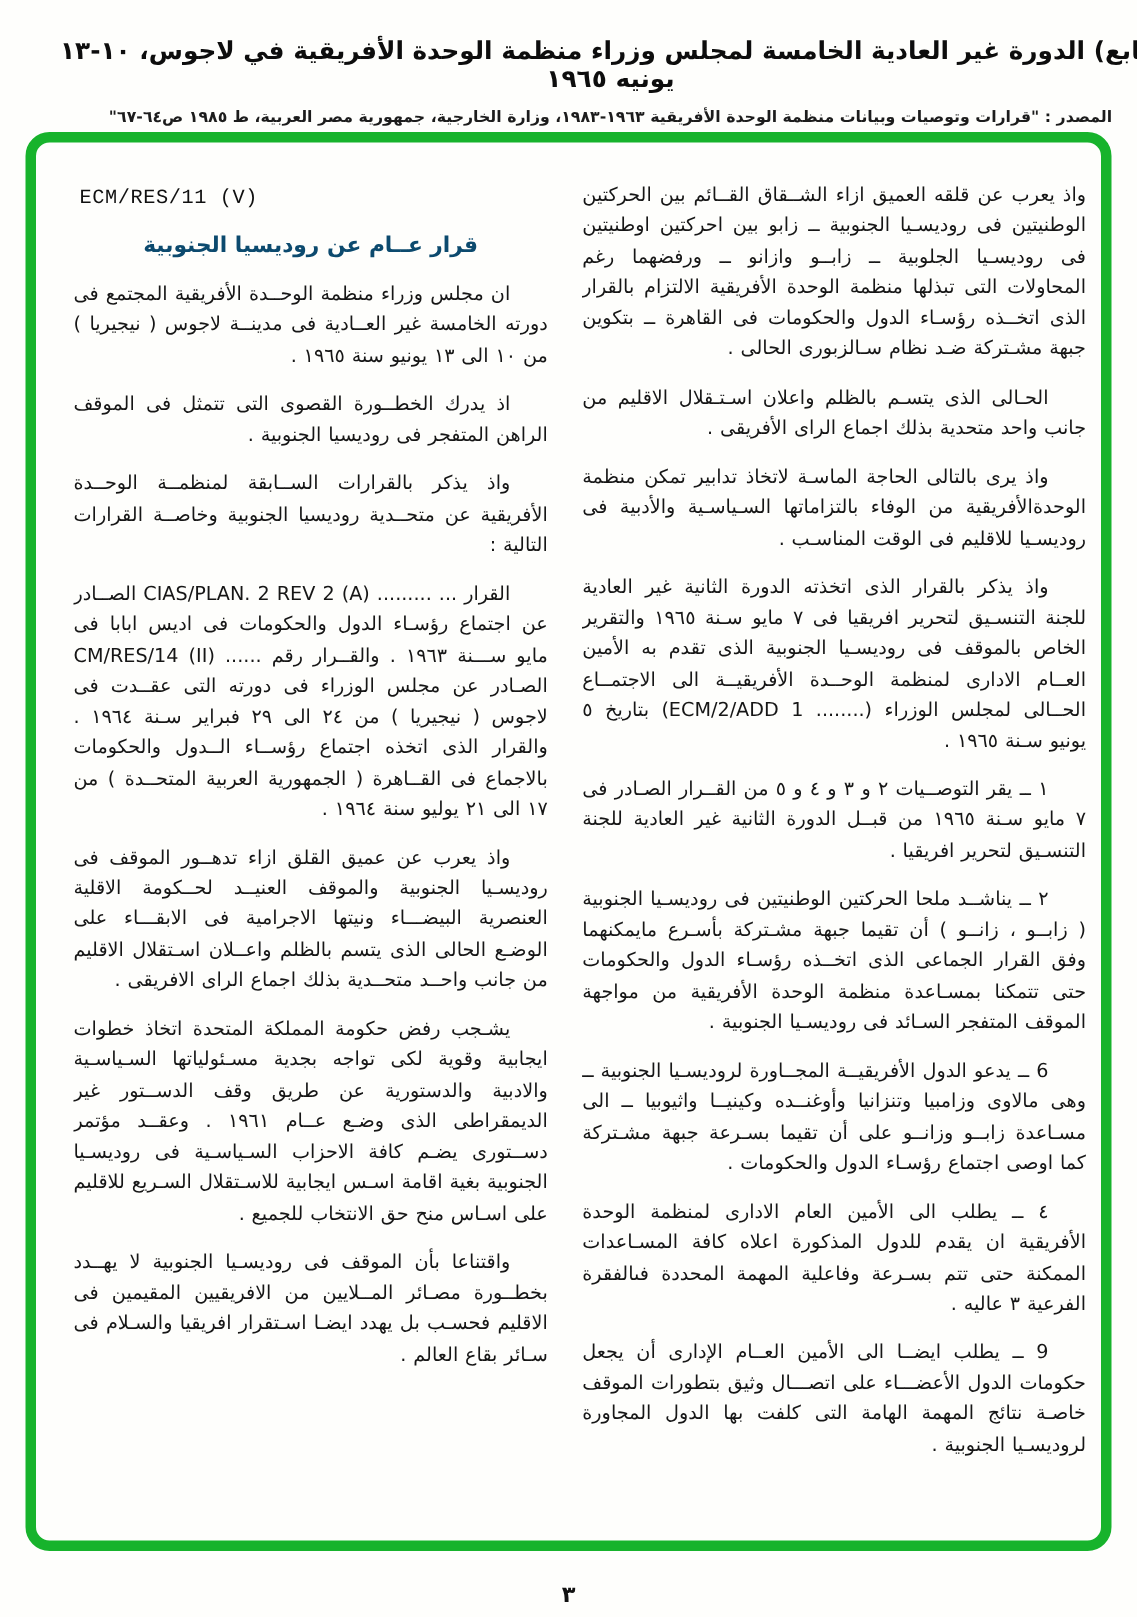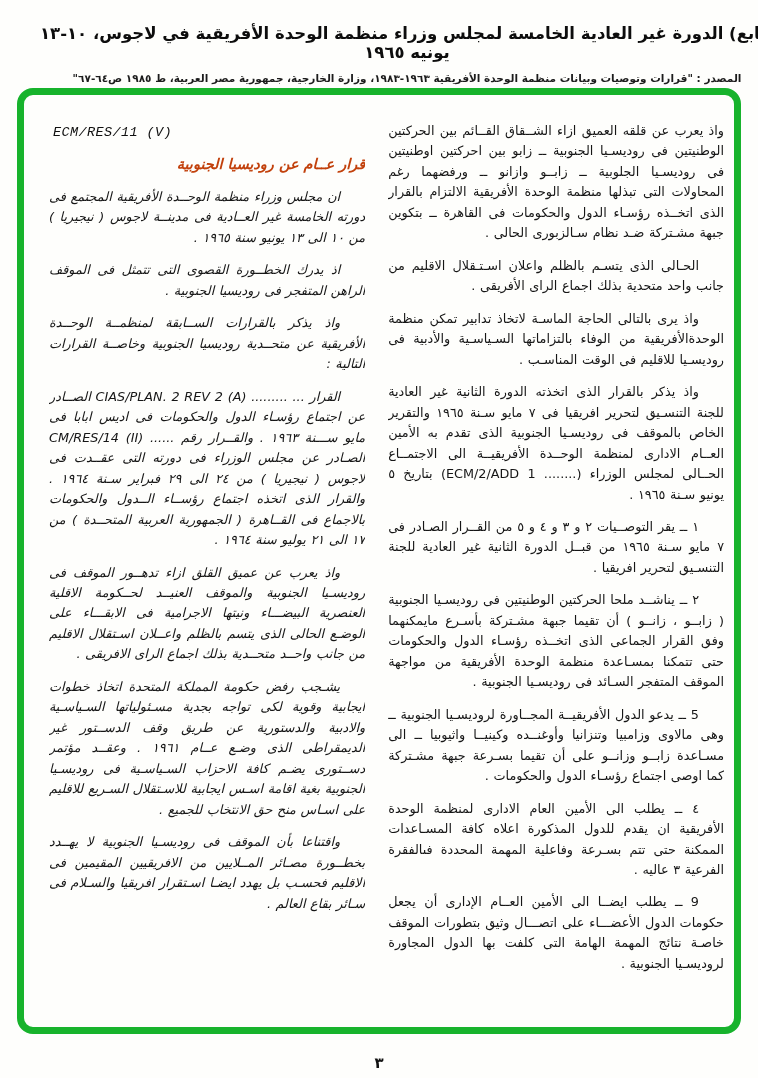--- a/index.html
+++ b/index.html
@@ -28,32 +28,32 @@
     border-radius:16px;
     background:transparent;
   }
   .columns {
     display:flex; flex-direction:row; gap:23px;
     padding:24px 10px 0 25px;
     direction:ltr;
     height:100%;
   }
   .col { overflow:hidden; }
-  .col-left  { width:322px;font-style:italic; }
+  .col-left  { width:322px; }
   .col-right { width:342px; }
   .ref-code {
     font-family:"Liberation Mono", "DejaVu Sans Mono", monospace;
     font-size:13.5px; letter-spacing:0.4px;
     direction:ltr; text-align:left;
     margin:6px 0 16px 4px; color:#101010;
   }
   .doc-title {
-    direction:rtl; text-align:right;
+    direction:rtl; text-align:center;
     font-weight:bold; font-size:14.5px;
-    margin-bottom:15px; color:#c2410c;
+    margin-bottom:15px; color:#0c4a6e;
   }
   p.ar {
     direction:rtl; unicode-bidi:embed;
     text-align:justify;
     font-size:12.8px; line-height:1.6;
     text-indent:25px;
     margin-bottom:12px;
     word-spacing:0.5px;
     color:#161616;
   }
@@ -86,21 +86,21 @@
       <p class="ar">واقتناعا بأن الموقف فى روديسـيا الجنوبية لا يهــدد بخطــورة مصـائر المــلايين من الافريقيين المقيمين فى الاقليم فحسـب بل يهدد ايضـا اسـتقرار افريقيا والسـلام فى سـائر بقاع العالم .</p>
     </div>
 
     <div class="col col-right">
       <p class="ar">واذ يعرب عن قلقه العميق ازاء الشــقاق القــائم بين الحركتين الوطنيتين فى روديسـيا الجنوبية ــ زابو بين احركتين اوطنيتين فى روديسـيا الجلوبية ــ زابــو وازانو ــ ورفضهما رغم المحاولات التى تبذلها منظمة الوحدة الأفريقية الالتزام بالقرار الذى اتخــذه رؤسـاء الدول والحكومات فى القاهرة ــ بتكوين جبهة مشـتركة ضـد نظام سـالزبورى الحالى .</p>
       <p class="ar">الحـالى الذى يتسـم بالظلم واعلان اسـتـقلال الاقليم من جانب واحد متحدية بذلك اجماع الراى الأفريقى .</p>
       <p class="ar">واذ يرى بالتالى الحاجة الماسـة لاتخاذ تدابير تمكن منظمة الوحدةالأفريقية من الوفاء بالتزاماتها السـياسـية والأدبية فى روديسـيا للاقليم فى الوقت المناسـب .</p>
       <p class="ar">واذ يذكر بالقرار الذى اتخذته الدورة الثانية غير العادية للجنة التنسـيق لتحرير افريقيا فى ٧ مايو سـنة ١٩٦٥ والتقرير الخاص بالموقف فى روديسـيا الجنوبية الذى تقدم به الأمين العــام الادارى لمنظمة الوحــدة الأفريقيــة الى الاجتمــاع الحــالى لمجلس الوزراء ‎(ECM/2/ADD 1 ........)‎ بتاريخ ٥ يونيو سـنة ١٩٦٥ .</p>
       <p class="ar">١ ــ يقر التوصــيات ٢ و ٣ و ٤ و ٥ من القــرار الصـادر فى ٧ مايو سـنة ١٩٦٥ من قبــل الدورة الثانية غير العادية للجنة التنسـيق لتحرير افريقيا .</p>
       <p class="ar">٢ ــ يناشــد ملحا الحركتين الوطنيتين فى روديسـيا الجنوبية ( زابــو ، زانــو ) أن تقيما جبهة مشـتركة بأسـرع مايمكنهما وفق القرار الجماعى الذى اتخــذه رؤسـاء الدول والحكومات حتى تتمكنا بمسـاعدة منظمة الوحدة الأفريقية من مواجهة الموقف المتفجر السـائد فى روديسـيا الجنوبية .</p>
-      <p class="ar">5 ــ يدعو الدول الأفريقيــة المجــاورة لروديسـيا الجنوبية ــ وهى مالاوى وزامبيا وتنزانيا وأوغنــده وكينيــا واثيوبيا ــ الى مسـاعدة زابــو وزانــو على أن تقيما بسـرعة جبهة مشـتركة كما اوصى اجتماع رؤسـاء الدول والحكومات .</p>
+      <p class="ar">6 ــ يدعو الدول الأفريقيــة المجــاورة لروديسـيا الجنوبية ــ وهى مالاوى وزامبيا وتنزانيا وأوغنــده وكينيــا واثيوبيا ــ الى مسـاعدة زابــو وزانــو على أن تقيما بسـرعة جبهة مشـتركة كما اوصى اجتماع رؤسـاء الدول والحكومات .</p>
       <p class="ar">٤ ــ يطلب الى الأمين العام الادارى لمنظمة الوحدة الأفريقية ان يقدم للدول المذكورة اعلاه كافة المسـاعدات الممكنة حتى تتم بسـرعة وفاعلية المهمة المحددة فىالفقرة الفرعية ٣ عاليه .</p>
       <p class="ar">9 ــ يطلب ايضــا الى الأمين العــام الإدارى أن يجعل حكومات الدول الأعضـــاء على اتصـــال وثيق بتطورات الموقف خاصـة نتائج المهمة الهامة التى كلفت بها الدول المجاورة لروديسـيا الجنوبية .</p>
     </div>
 
   </div>
 </div>
 
 <div class="page-number">٣</div>
 
 </body></html>

